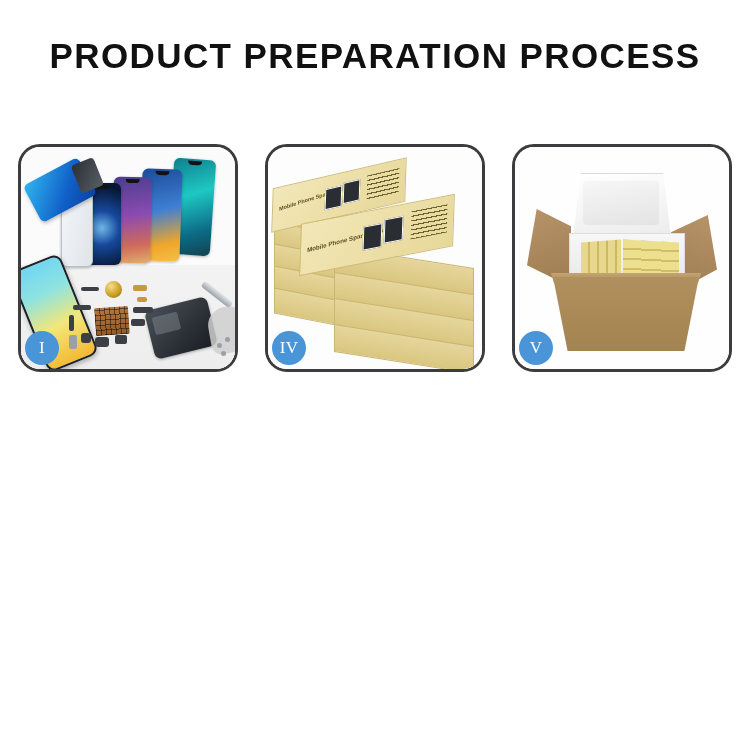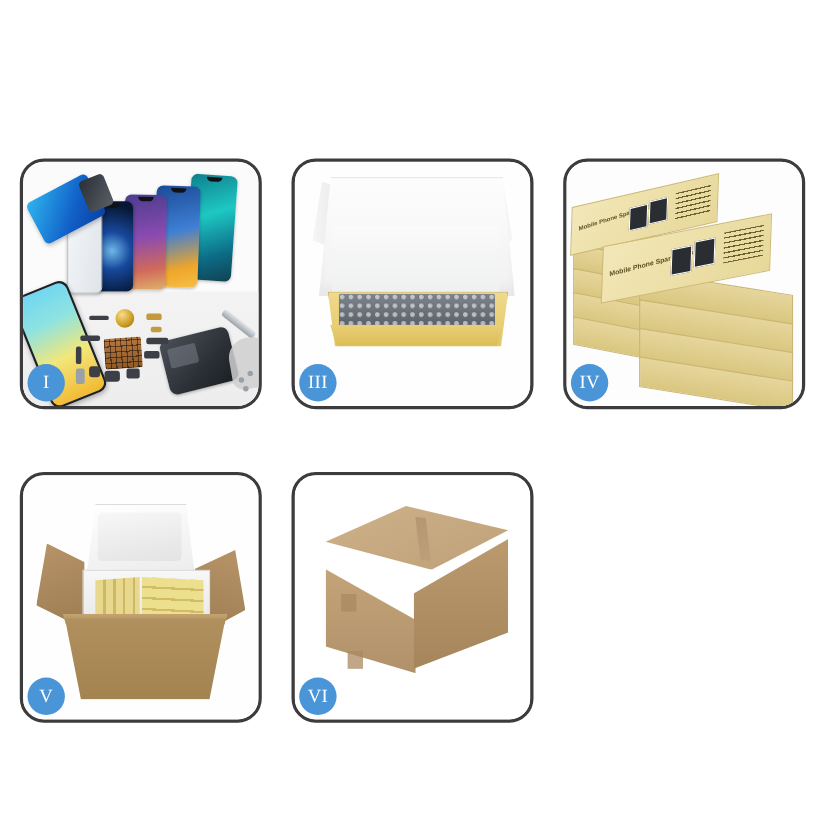--- a/index.html
+++ b/index.html
@@ -352,20 +352,21 @@
     clip-path: polygon(0 42%, 100% 0, 100% 72%, 0 100%);
   }
   .p6-tape {
     position:absolute; background:#a98a5f; opacity:.75;
   }
 </style>
 </head>
 <body>
 
 <div class="header">
+  <div class="page-title">PRODUCT PREPARATION PROCESS</div>
 </div>
 
 <div class="panel-grid">
 
   <div class="panel">
     <div class="panel-photo">
       <div class="p1-bg"></div>
       <div class="p1-floor"></div>
 
       <div class="phone-fan">
@@ -407,33 +408,20 @@
       <span class="sp" style="left:74px;top:190px;width:14px;height:10px;border-radius:3px;"></span>
       <span class="sp" style="left:94px;top:188px;width:12px;height:9px;"></span>
       <span class="sp light" style="left:196px;top:196px;width:5px;height:5px;border-radius:50%;"></span>
       <span class="sp light" style="left:204px;top:190px;width:5px;height:5px;border-radius:50%;"></span>
       <span class="sp light" style="left:200px;top:204px;width:5px;height:5px;border-radius:50%;"></span>
     </div>
     <div class="badge">I</div>
   </div>
 
 
-  <div class="panel">
-    <div class="panel-photo">
-      <div class="p3-bg"></div>
-      <div class="p3-lidflap-l"></div>
-      <div class="p3-lidflap-r"></div>
-      <div class="p3-lid"></div>
-      <div class="p3-inner-white"></div>
-      <div class="p3-tray"></div>
-      <div class="p3-wrap"></div>
-      <div class="p3-tray-front"></div>
-    </div>
-    <div class="badge">III</div>
-  </div>
 
   <div class="panel">
     <div class="panel-photo">
       <div class="p4-bg"></div>
       <div class="p4-stackwrap">
 
         <div class="box4-side" style="left:6px;top:62px;width:96px;height:22px;transform:skewY(11deg);"></div>
         <div class="box4-side" style="left:6px;top:84px;width:96px;height:22px;transform:skewY(11deg);"></div>
         <div class="box4-side" style="left:6px;top:106px;width:96px;height:22px;transform:skewY(11deg);"></div>
         <div class="box4-side" style="left:6px;top:128px;width:96px;height:22px;transform:skewY(11deg);"></div>
@@ -472,26 +460,14 @@
       <div class="p5-foam-lid-in"></div>
       <div class="p5-foam-box"></div>
       <div class="p5-yellow-a"></div>
       <div class="p5-yellow-b"></div>
       <div class="p5-rim"></div>
       <div class="p5-body"></div>
     </div>
     <div class="badge">V</div>
   </div>
 
-  <div class="panel">
-    <div class="panel-photo">
-      <div class="p6-bg"></div>
-      <div class="p6-top"></div>
-      <div class="p6-seam"></div>
-      <div class="p6-left"></div>
-      <div class="p6-right"></div>
-      <span class="p6-tape" style="left:42px;top:108px;width:14px;height:16px;"></span>
-      <span class="p6-tape" style="left:48px;top:160px;width:14px;height:16px;"></span>
-    </div>
-    <div class="badge">VI</div>
-  </div>
 
 </div>
 
 </body></html>

